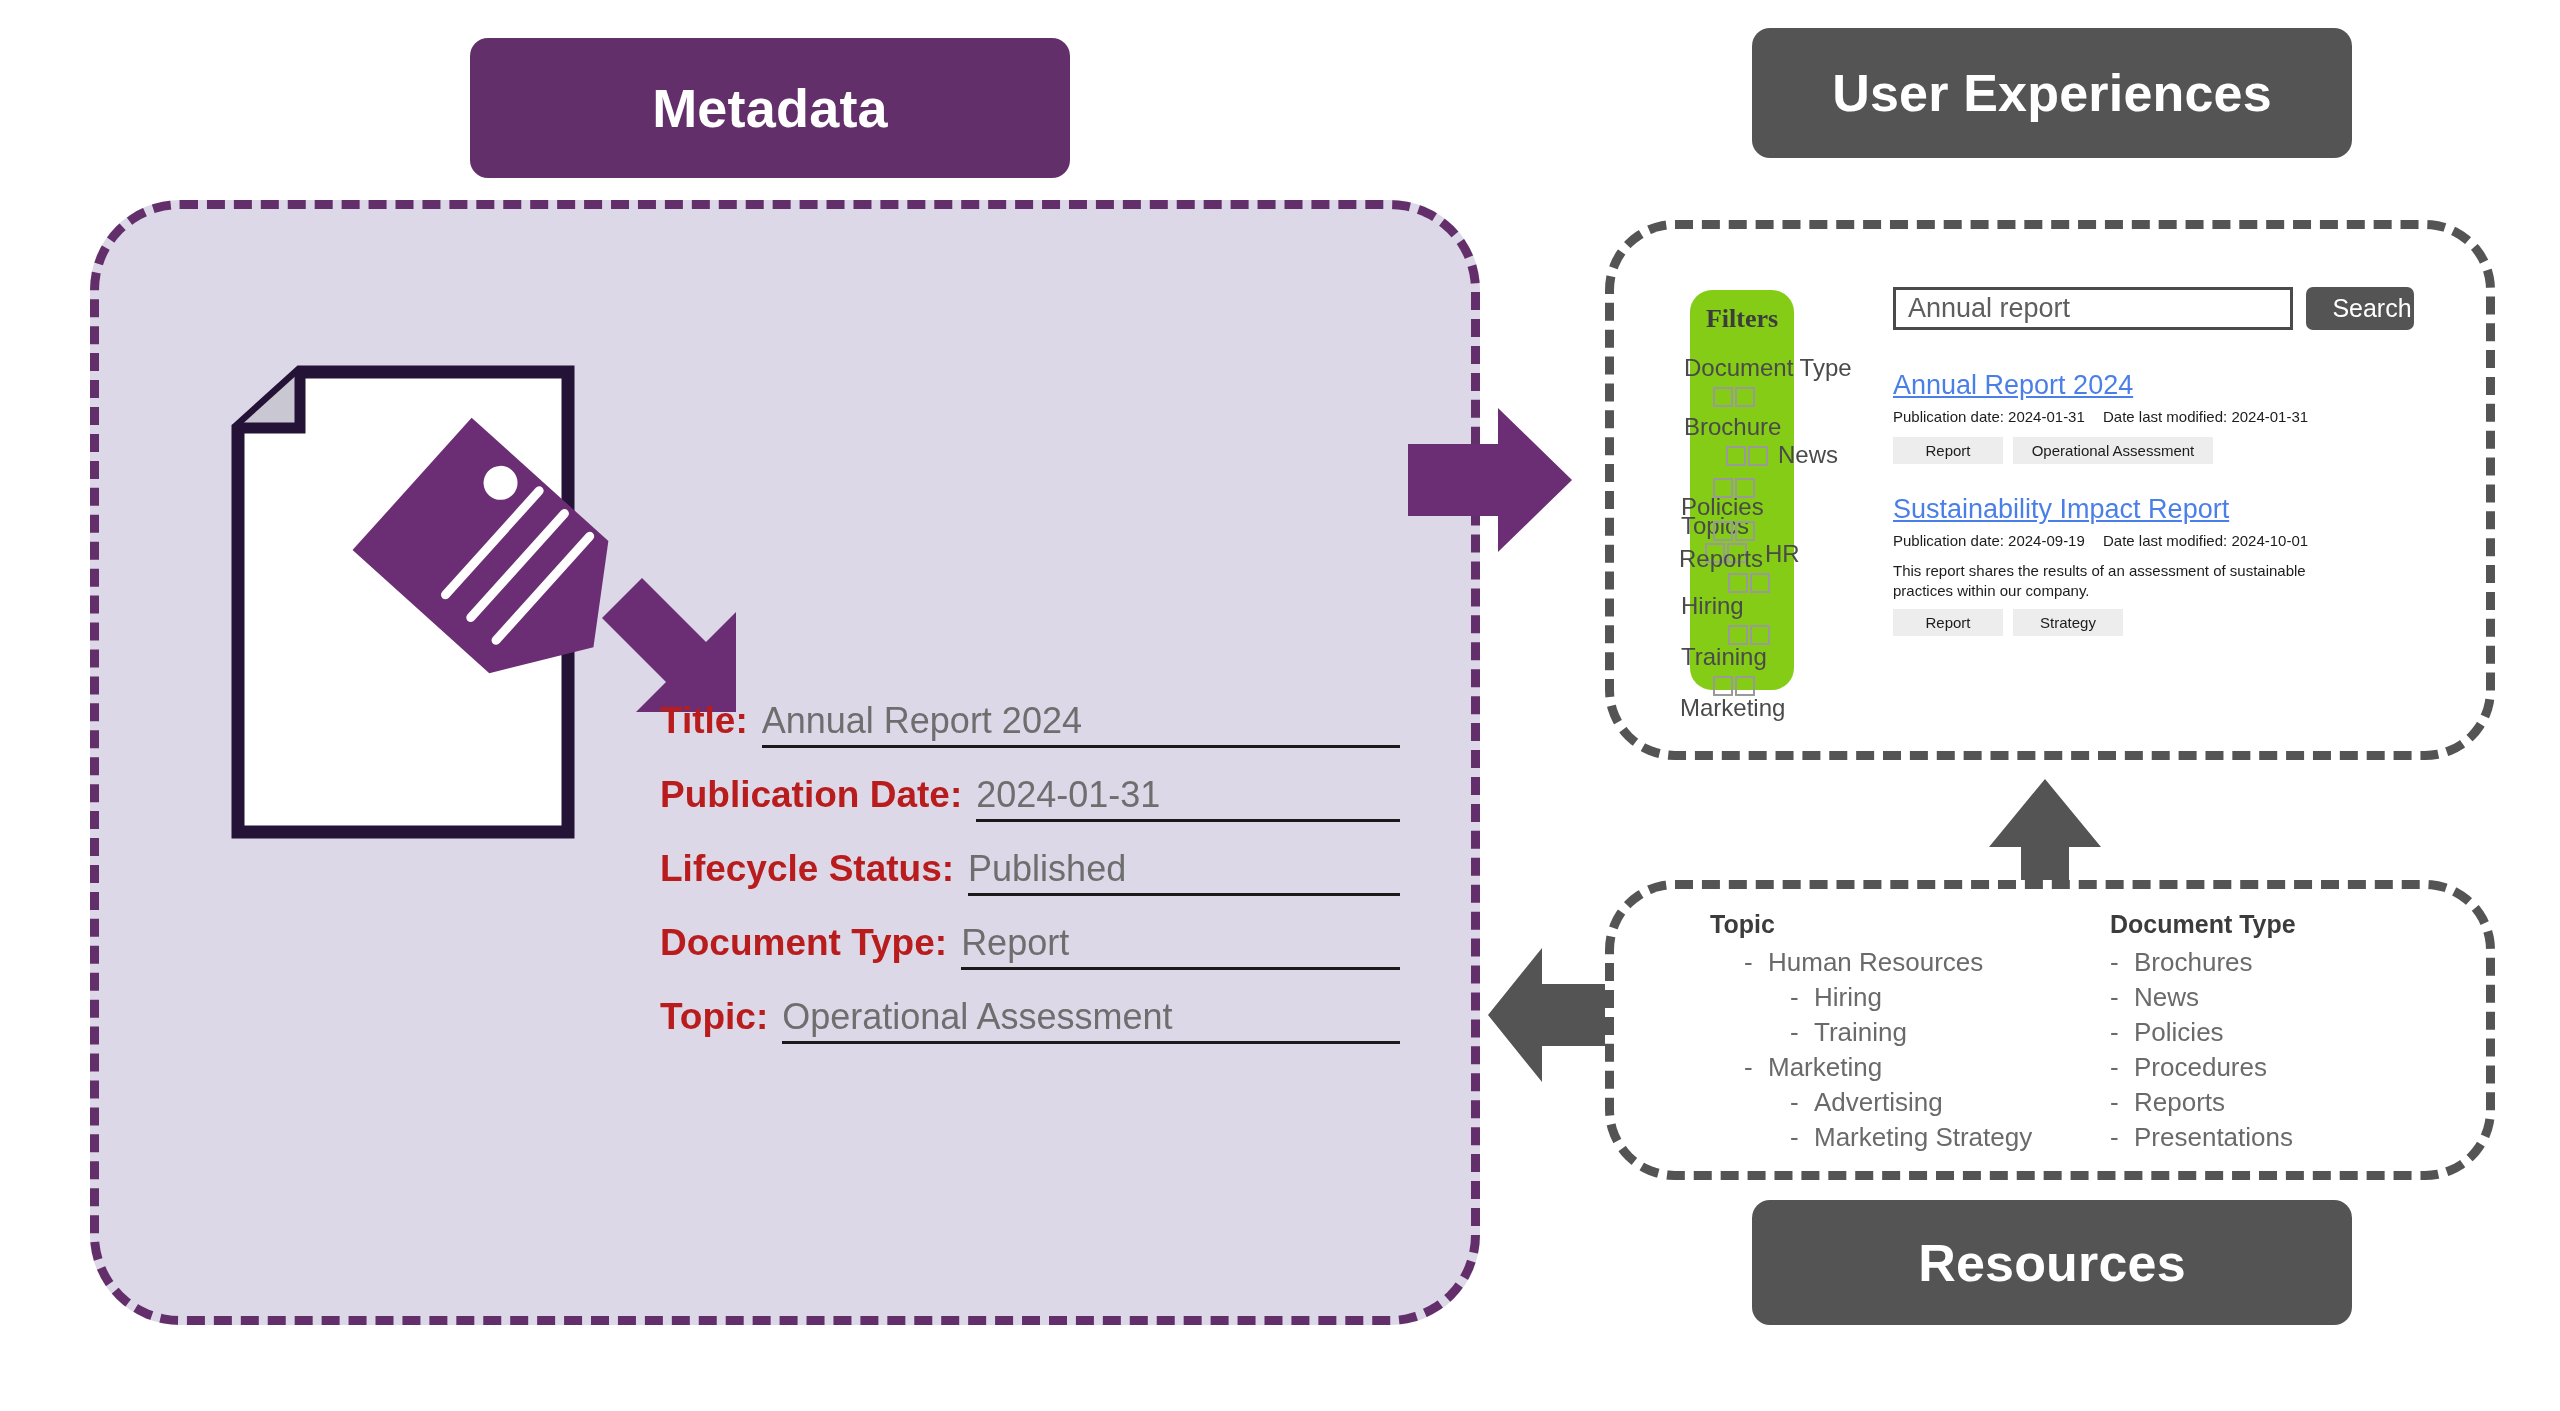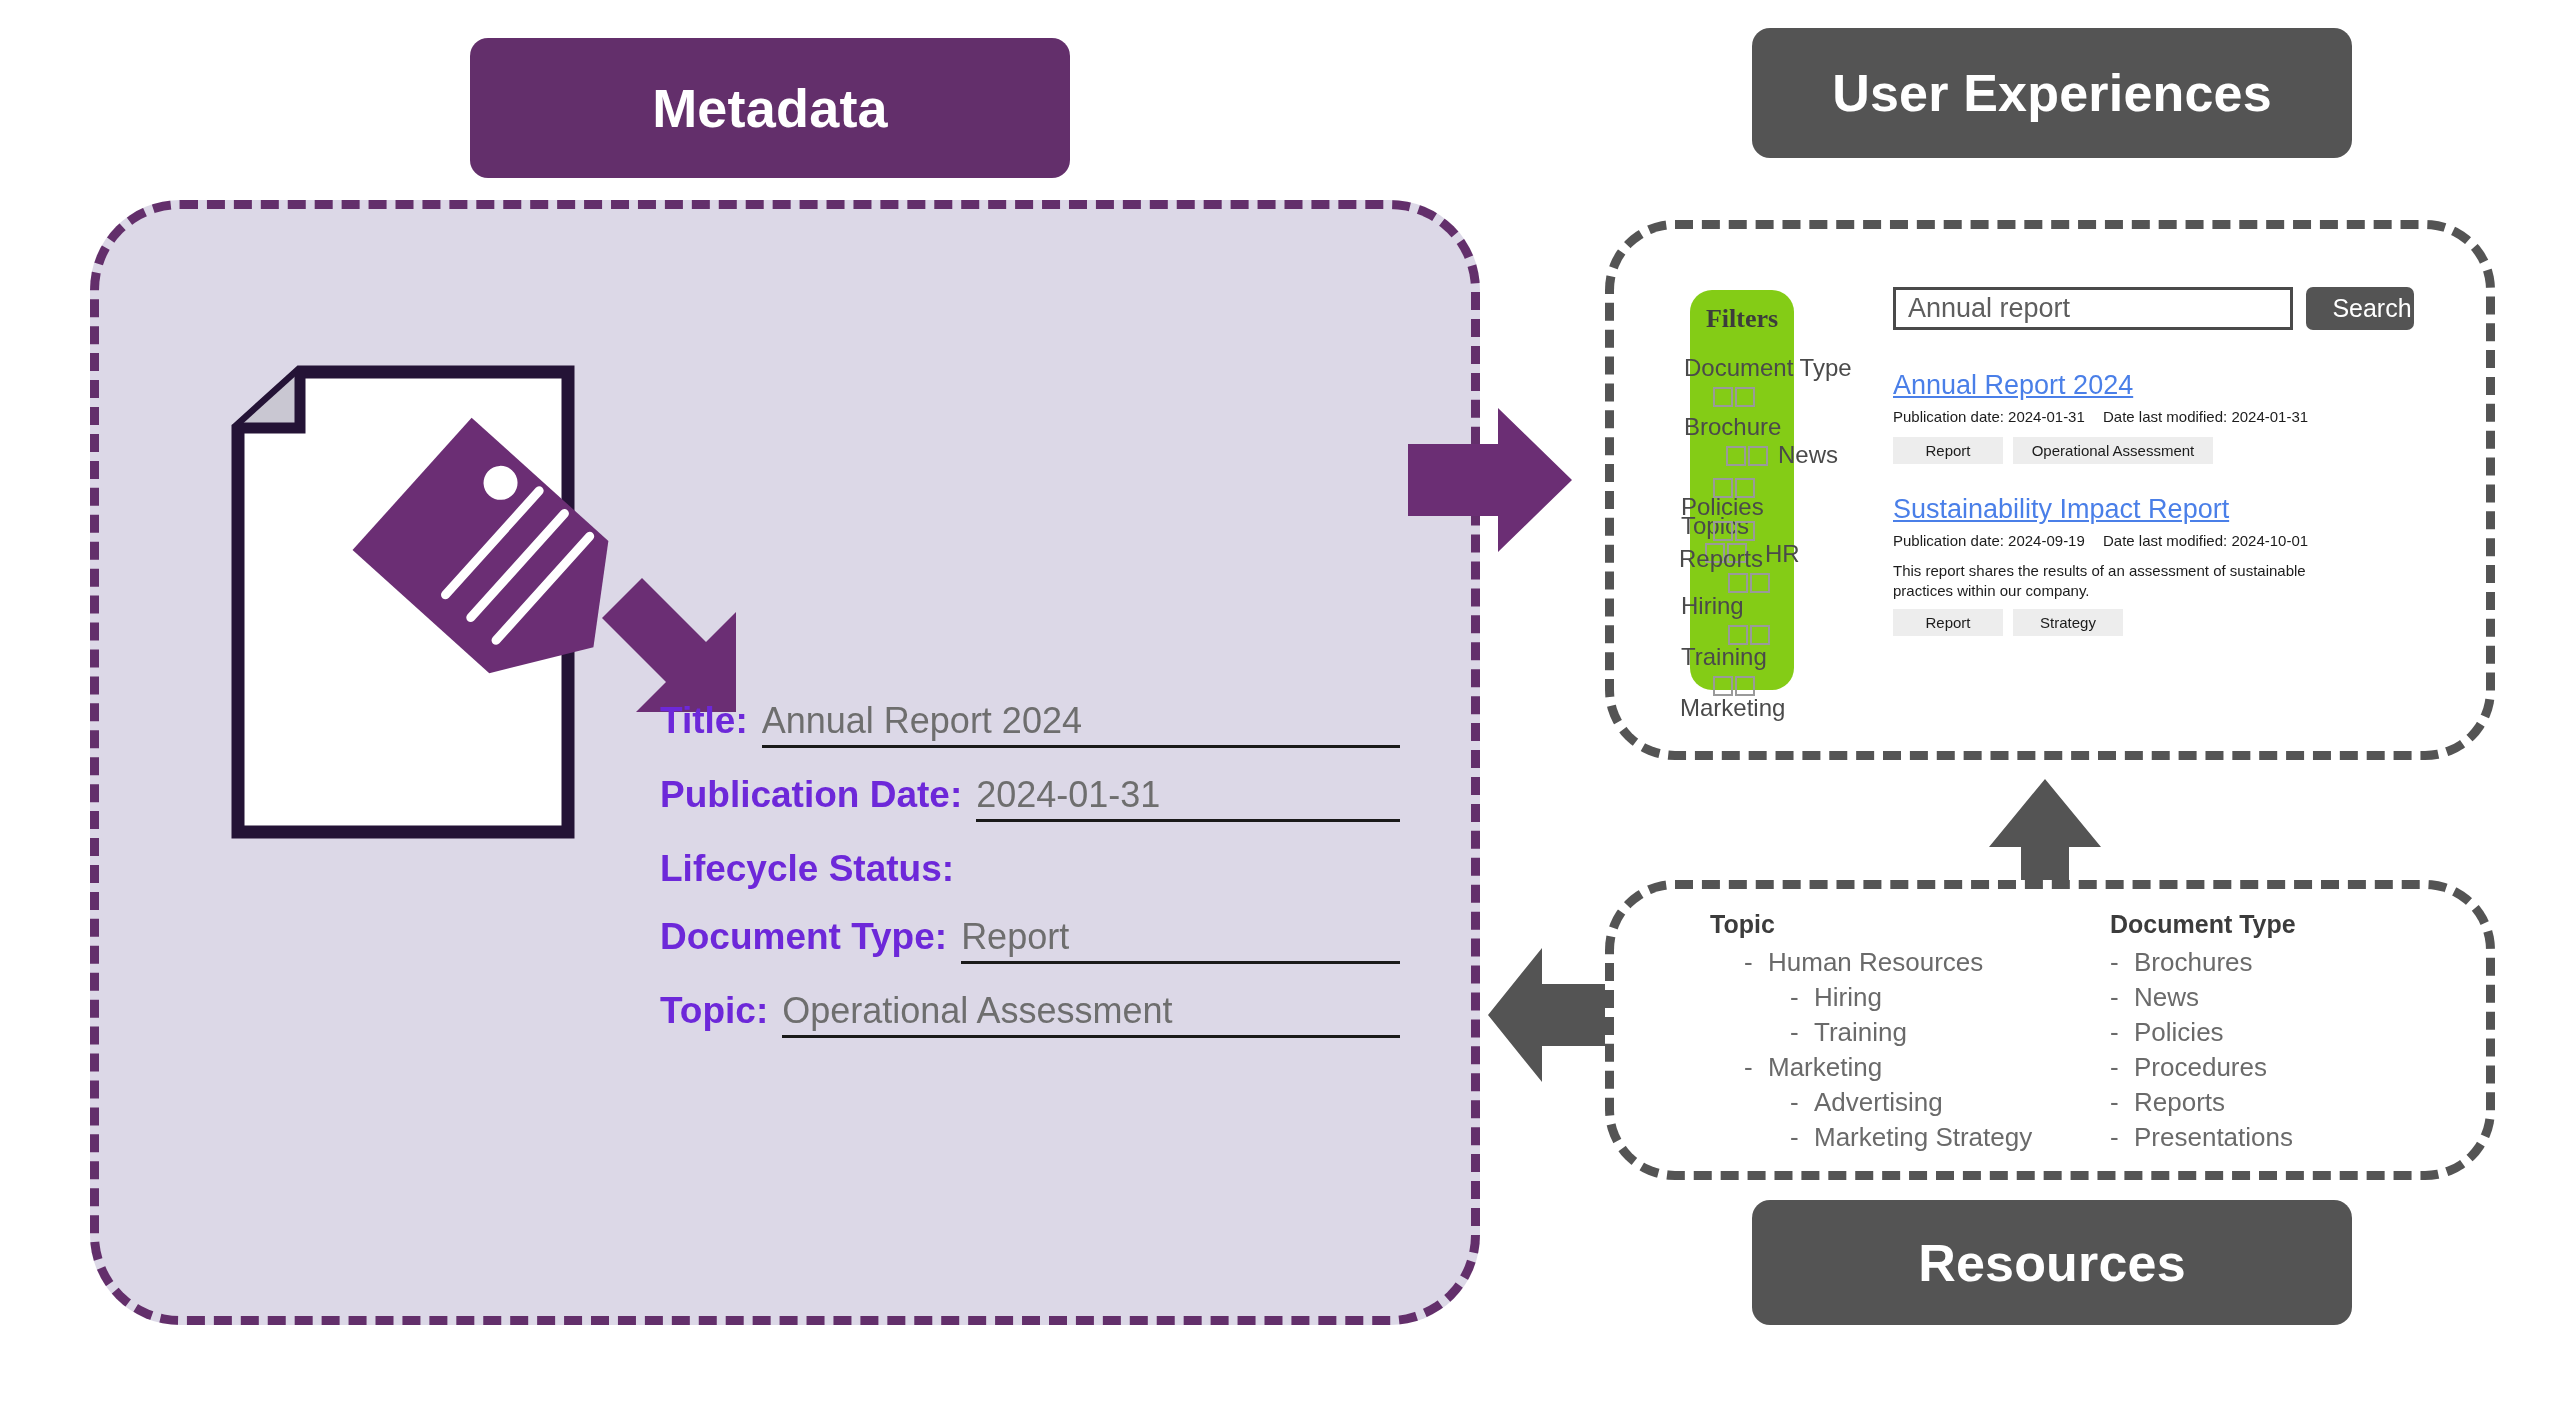--- a/index.html
+++ b/index.html
@@ -68,21 +68,21 @@
   }
   .meta-row {
     display: flex;
     align-items: baseline;
     margin-bottom: 26px;
     white-space: nowrap;
   }
   .meta-label {
     font-weight: bold;
     font-size: 37px;
-    color: #6d28d9;
+    color: #b91c1c;
     margin-right: 14px;
     flex: none;
   }
   .meta-value-wrap {
     flex: 1 1 auto;
     border-bottom: 3px solid #1a1a1a;
     padding-bottom: 3px;
     min-width: 0;
   }
   .meta-value {
@@ -281,20 +281,23 @@
       </span>
     </div>
     <div class="meta-row">
       <span class="meta-label">Publication Date:</span>
       <span class="meta-value-wrap">
         <span class="meta-value">2024-01-31</span>
       </span>
     </div>
     <div class="meta-row">
       <span class="meta-label">Lifecycle Status:</span>
+      <span class="meta-value-wrap">
+        <span class="meta-value">Published</span>
+      </span>
     </div>
     <div class="meta-row">
       <span class="meta-label">Document Type:</span>
       <span class="meta-value-wrap">
         <span class="meta-value">Report</span>
       </span>
     </div>
     <div class="meta-row">
       <span class="meta-label">Topic:</span>
       <span class="meta-value-wrap">

